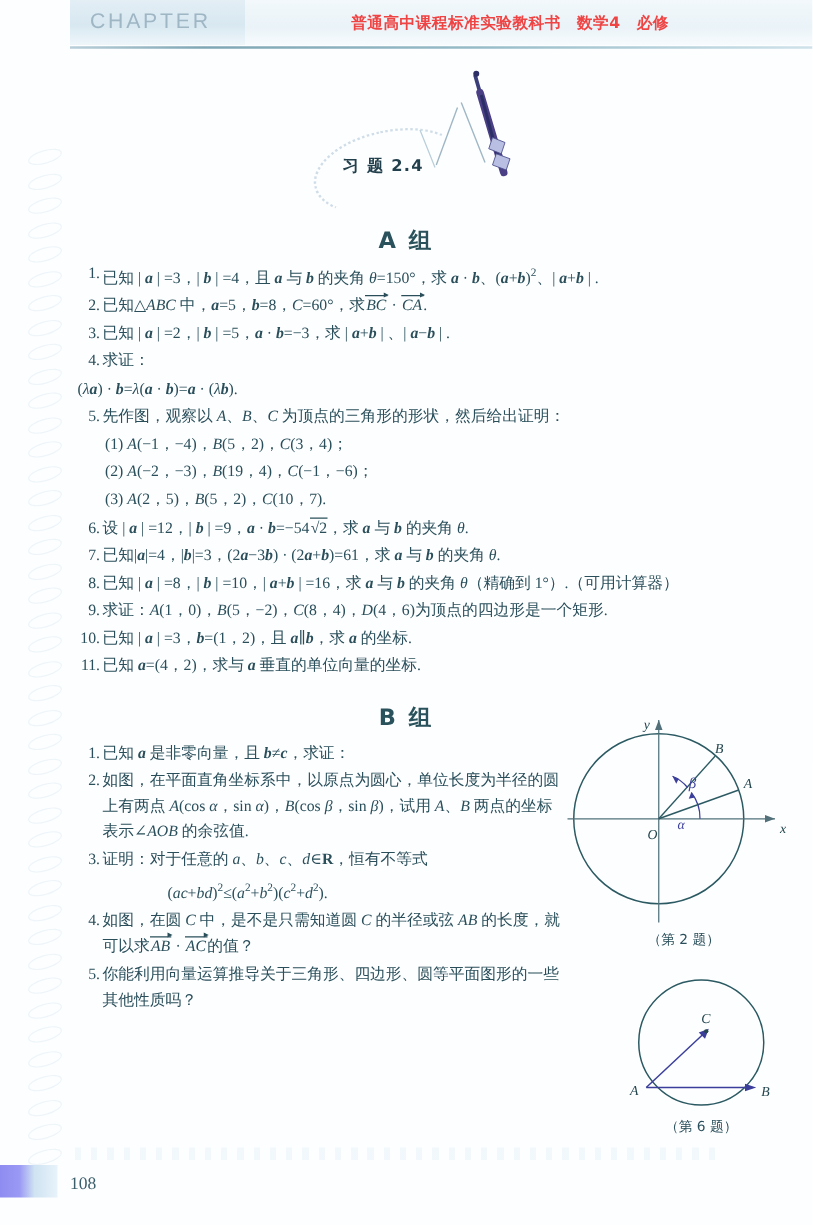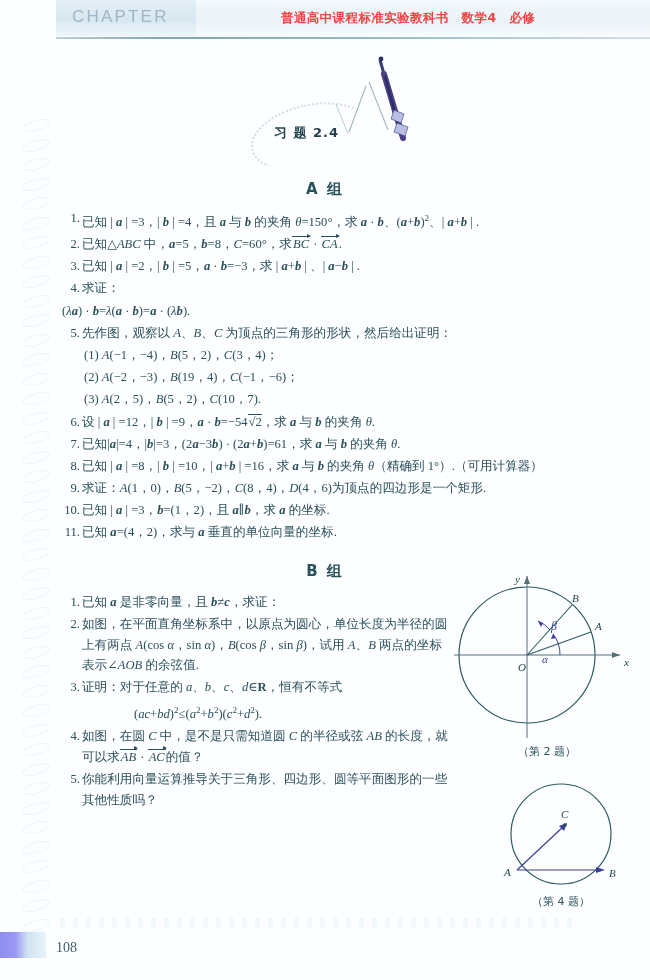--- a/index.html
+++ b/index.html
@@ -131,21 +131,21 @@
     letter-spacing: 1px;
     white-space: nowrap;
   }
 
   
   .group-head {
     position: absolute;
     width: 100%;
     text-align: center;
     font-family: "DejaVu Sans", sans-serif;
-    font-size: 15px;
+    font-size: 18px;
     font-weight: bold;
     letter-spacing: 2px;
     color: #2a525c;
   }
   #head-a { top: 180px; }
   #head-b { top: 562px; }
 
   
   .list {
     position: absolute;
@@ -395,20 +395,20 @@
         <line x1="31" y1="88" x2="116" y2="88"></line>
         <line x1="31" y1="88" x2="78" y2="44"></line>
       </g>
       <polygon points="119,88 110,85 110,91" fill="#3b3f9b"></polygon>
       <polygon points="81,41 73,44 78,49" fill="#3b3f9b"></polygon>
       <circle cx="79" cy="43" r="1.7" fill="#23464f"></circle>
       <text x="75" y="36" font-size="11" font-style="italic" fill="#23464f" font-family="Liberation Serif, serif">C</text>
       <text x="18" y="94" font-size="11" font-style="italic" fill="#23464f" font-family="Liberation Serif, serif">A</text>
       <text x="123" y="95" font-size="11" font-style="italic" fill="#23464f" font-family="Liberation Serif, serif">B</text>
     </svg>
-    <div class="fig-cap" id="cap4">（第 4 题）</div>
+    <div class="fig-cap" id="cap4">（第 6 题）</div>
   </div>
 
   <div class="scan-speckle"></div>
   <div class="foot-bar"></div>
   <div class="folio">108</div>
 
 </div>
 
 </body></html>

